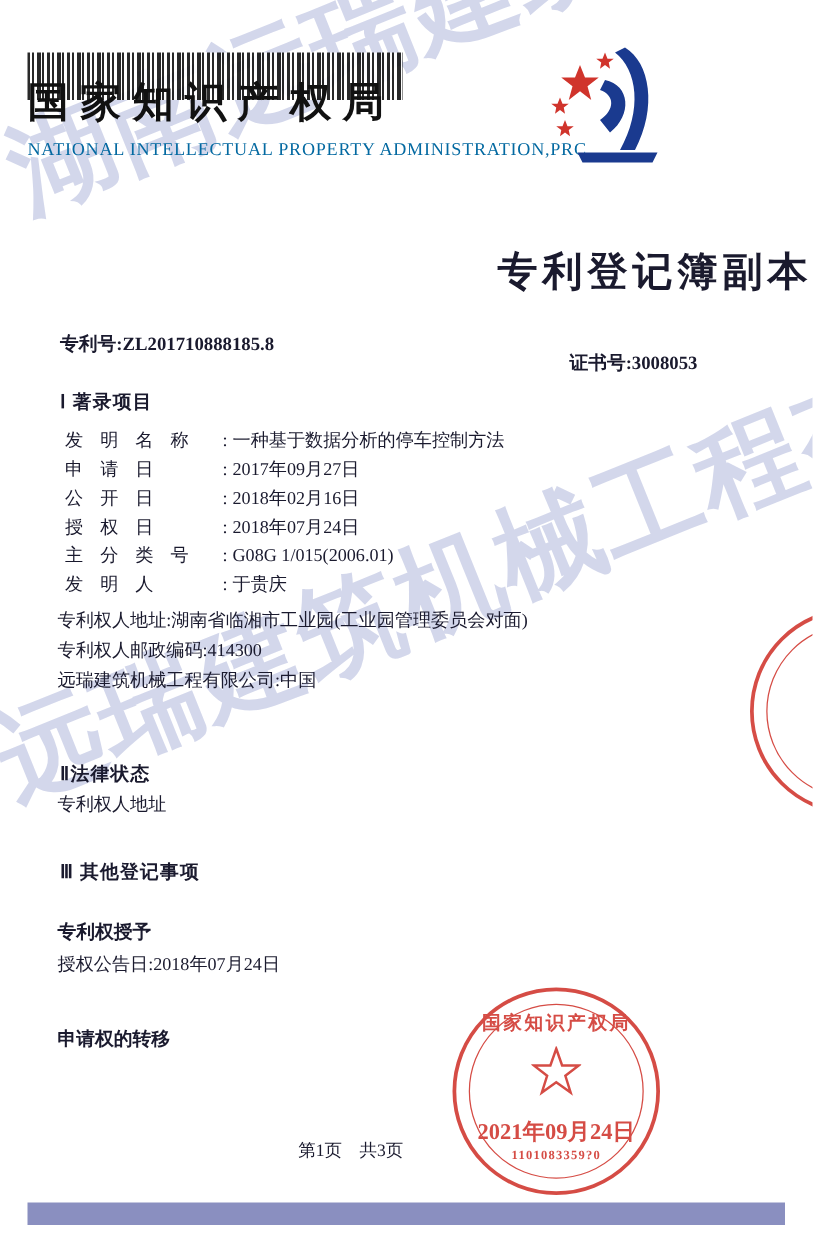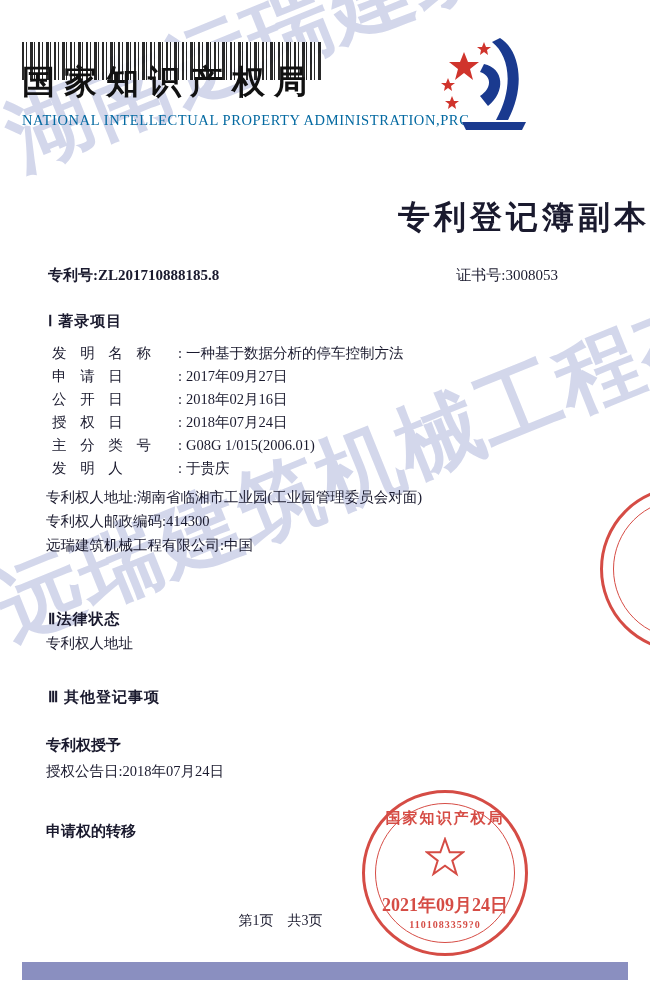--- a/index.html
+++ b/index.html
@@ -129,21 +129,21 @@
   
   .num-row {
     position: absolute;
     top: 266px;
     left: 48px;
     width: 520px;
     font-size: 15px;
     z-index: 3;
   }
   .num-left { position: absolute; left: 0; top: 0; font-weight: bold; }
-  .num-right { position: absolute; right: 10px; top: 0; font-weight: normal; }
+  .num-right { position: absolute; right: 10px; top: 15px; font-weight: bold; }
 
   
   .sec-head {
     position: absolute;
     left: 48px;
     font-size: 15px;
     font-weight: bold;
     z-index: 3;
     letter-spacing: 1px;
   }

